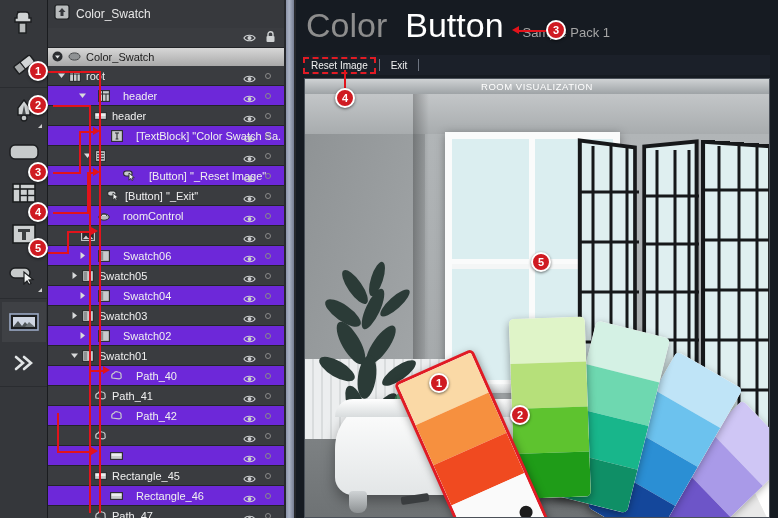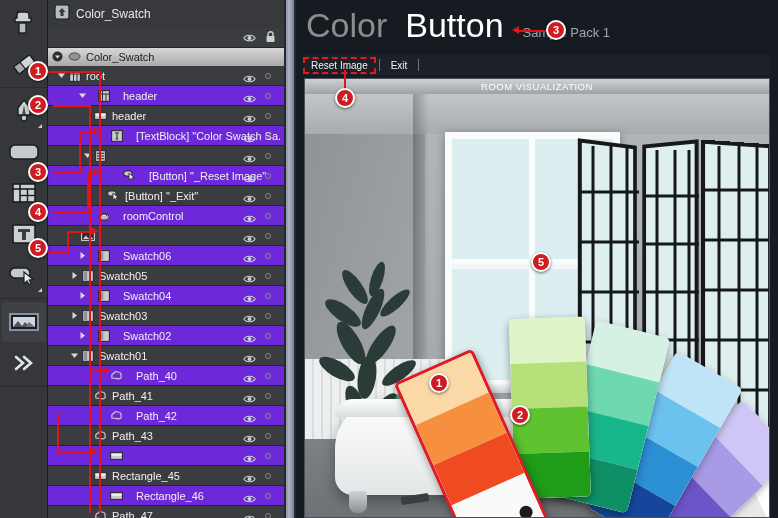--- a/index.html
+++ b/index.html
@@ -593,21 +593,20 @@
           <span class="dot"></span>
         </div>
         <div class="row odd">
           <span style="width:34px;flex:0 0 34px;"></span>
           <span class="tw"></span>
           <span class="ri">
             <svg width="13" height="11" viewBox="0 0 13 11">
               <path d="M2 8 Q1 4 4 3.2 Q5 .8 8 2 Q11.6 2.4 11 6 Q12 8.6 9 8.8 Z" fill="none" stroke="#c9cccd" stroke-width="1.2"></path>
             </svg>
           </span>
-          <span class="label">Path_43</span>
           <span class="eye"><svg width="13" height="10" viewBox="0 0 14 10">
               <path d="M1 5 C3 1.2 11 1.2 13 5 C11 8.8 3 8.8 1 5 Z" fill="none" stroke="#cfd2d3" stroke-width="1.1"></path>
               <circle cx="7" cy="5" r="2.1" fill="#cfd2d3"></circle>
             </svg></span>
           <span class="dot"></span>
         </div>
         <div class="row even">
           <span style="width:34px;flex:0 0 34px;"></span>
           <span class="tw"></span>
           <span class="ri">

